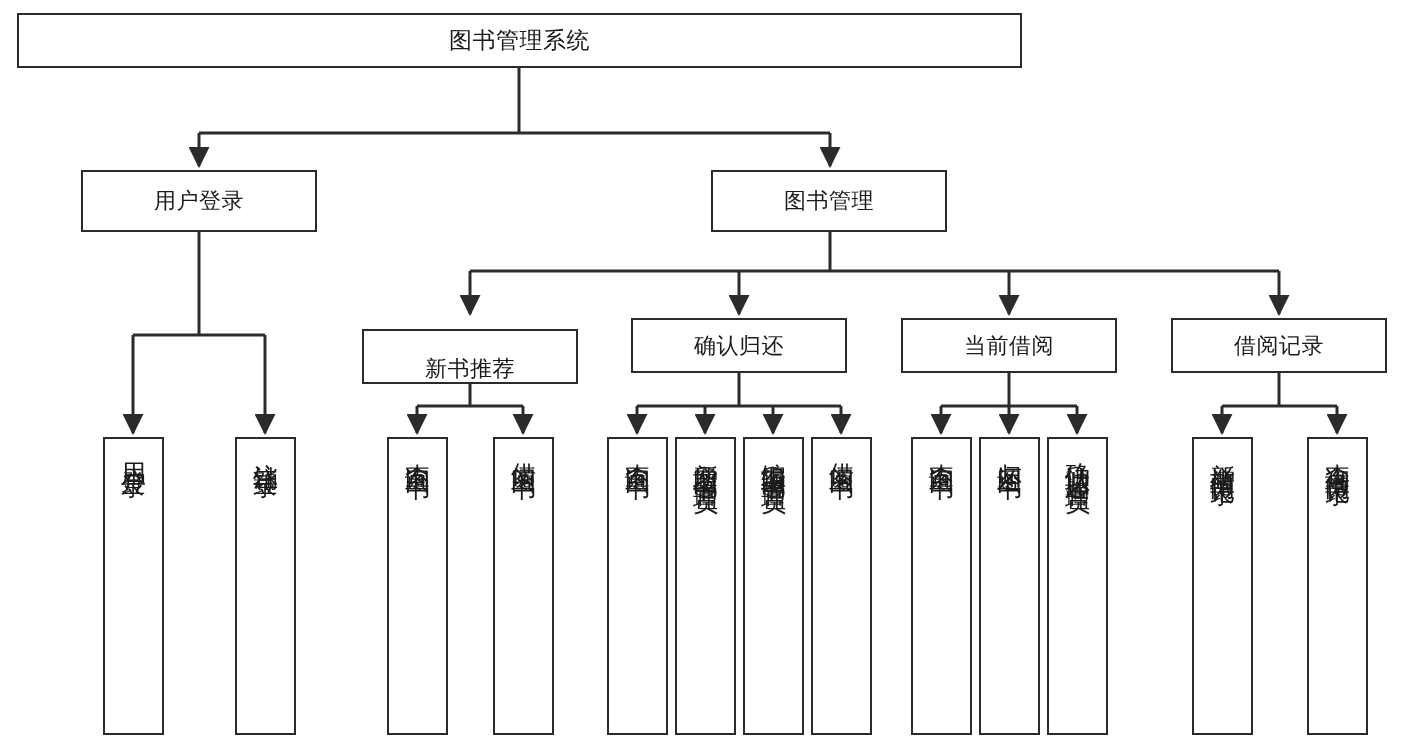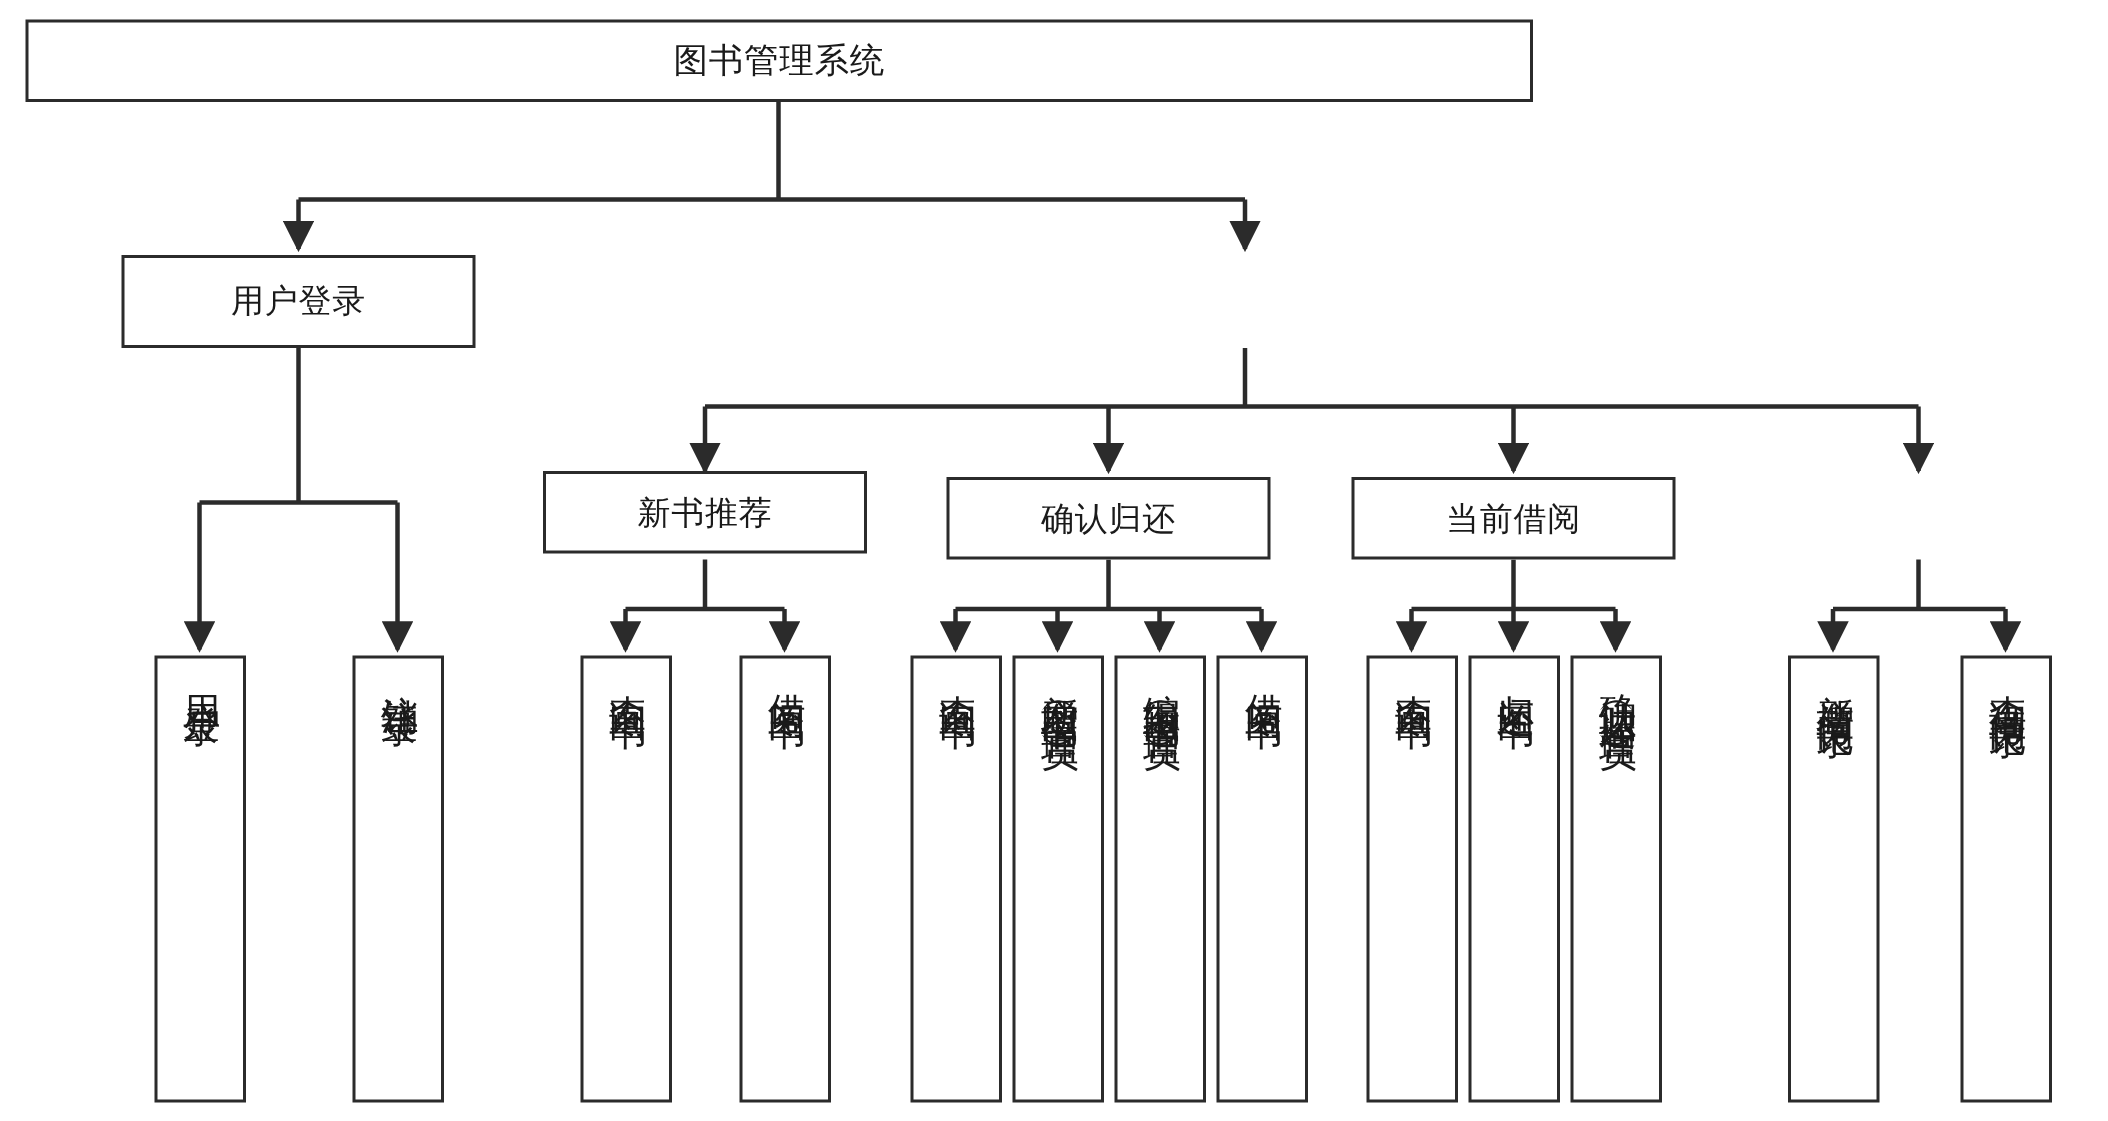--- a/index.html
+++ b/index.html
@@ -123,29 +123,35 @@
     </g>
   </svg>
 
   <div class="node root" style="left:17px; top:13px; width:1005px; height:55px;">
     <span class="label">图书管理系统</span>
   </div>
 
   <div class="node lvl1" style="left:81px; top:170px; width:236px; height:62px;">
     <span class="label">用户登录</span>
   </div>
+  <div class="node lvl1" style="left:711px; top:170px; width:236px; height:62px;">
+    <span class="label">图书管理</span>
+  </div>
 
-  <div class="node lvl2" style="left:362px; top:314px; width:216px; height:55px;">
+  <div class="node lvl2" style="left:362px; top:329px; width:216px; height:55px;align-items:flex-end;">
     <span class="label">新书推荐</span>
   </div>
   <div class="node lvl2" style="left:631px; top:318px; width:216px; height:55px;">
     <span class="label">确认归还</span>
   </div>
   <div class="node lvl2" style="left:901px; top:318px; width:216px; height:55px;">
     <span class="label">当前借阅</span>
+  </div>
+  <div class="node lvl2" style="left:1171px; top:318px; width:216px; height:55px;">
+    <span class="label">借阅记录</span>
   </div>
 
   <div class="node leaf" style="left:103px; top:437px; width:61px; height:298px;">
     <span class="label">用户登录</span>
   </div>
   <div class="node leaf" style="left:235px; top:437px; width:61px; height:298px;">
     <span class="label">注销登录</span>
   </div>
 
   <div class="node leaf" style="left:387px; top:437px; width:61px; height:298px;">

